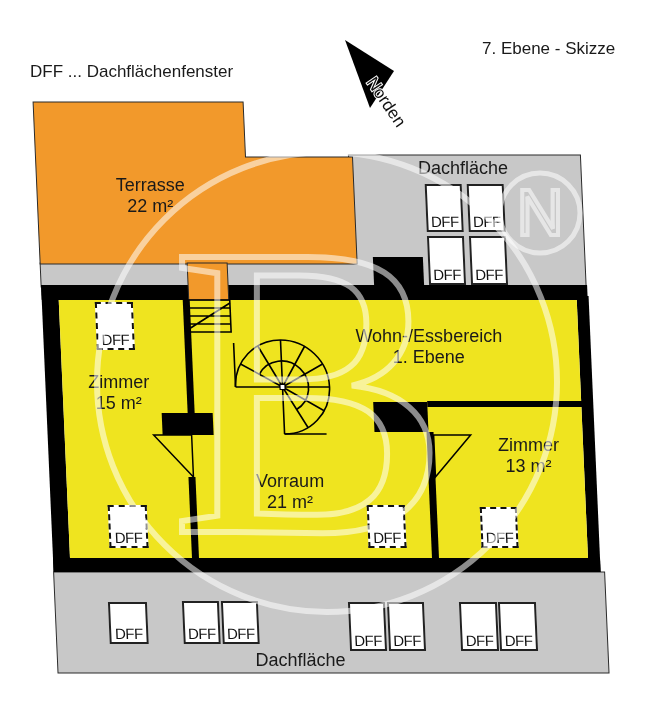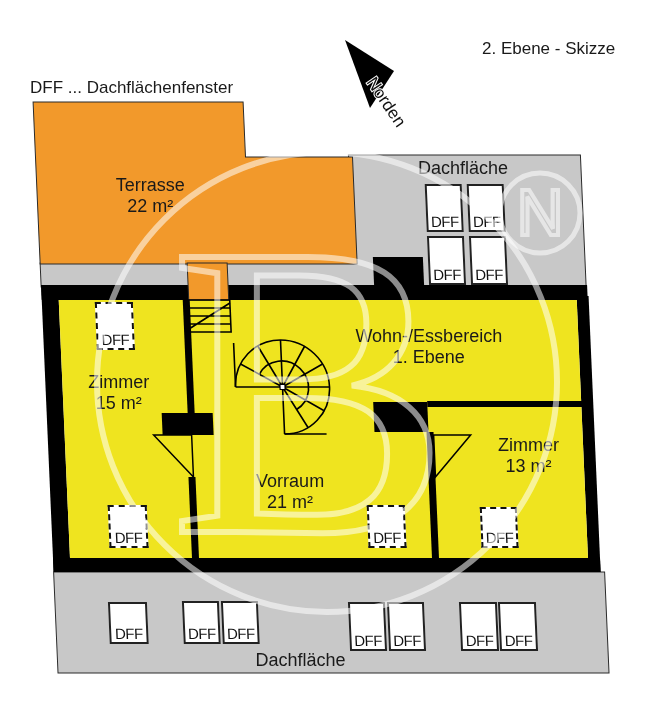--- a/index.html
+++ b/index.html
@@ -29,22 +29,22 @@
     letter-spacing:-0.5px;
   }
   .dff.dashed{border:2px dashed #111;}
   .dff.solid{border:2px solid #222;}
   #watermark{position:absolute;left:0;top:0;pointer-events:none;}
   #north{position:absolute;left:330px;top:30px;}
 </style>
 </head>
 <body>
 
-<div class="hdr-text" style="left:30px;top:62px;margin-top:16px;">DFF ... Dachflächenfenster</div>
-<div class="hdr-text" style="left:482px;top:39px;">2. Ebene - Skizze</div>
+<div class="hdr-text" style="left:30px;top:62px;">DFF ... Dachflächenfenster</div>
+<div class="hdr-text" style="left:482px;top:39px;">7. Ebene - Skizze</div>
 
 <svg id="north" width="120" height="130" viewBox="0 0 120 130">
   <polygon points="15,10 64,41 40,78" fill="#000"></polygon>
   <text transform="translate(36,52) rotate(56)" font-size="17" fill="#111" stroke="#ffffff" stroke-width="2" paint-order="stroke" font-family="Liberation Sans, sans-serif">Norden</text>
 </svg>
 
 <div id="plan">
   <svg id="plan-svg" width="600" height="580" viewBox="0 0 600 580">
 
     <polygon points="5,163 318,163 318,55 550,55 550,187 5,187" fill="#C8C8C8" stroke="#2a2a2a" stroke-width="1"></polygon>

